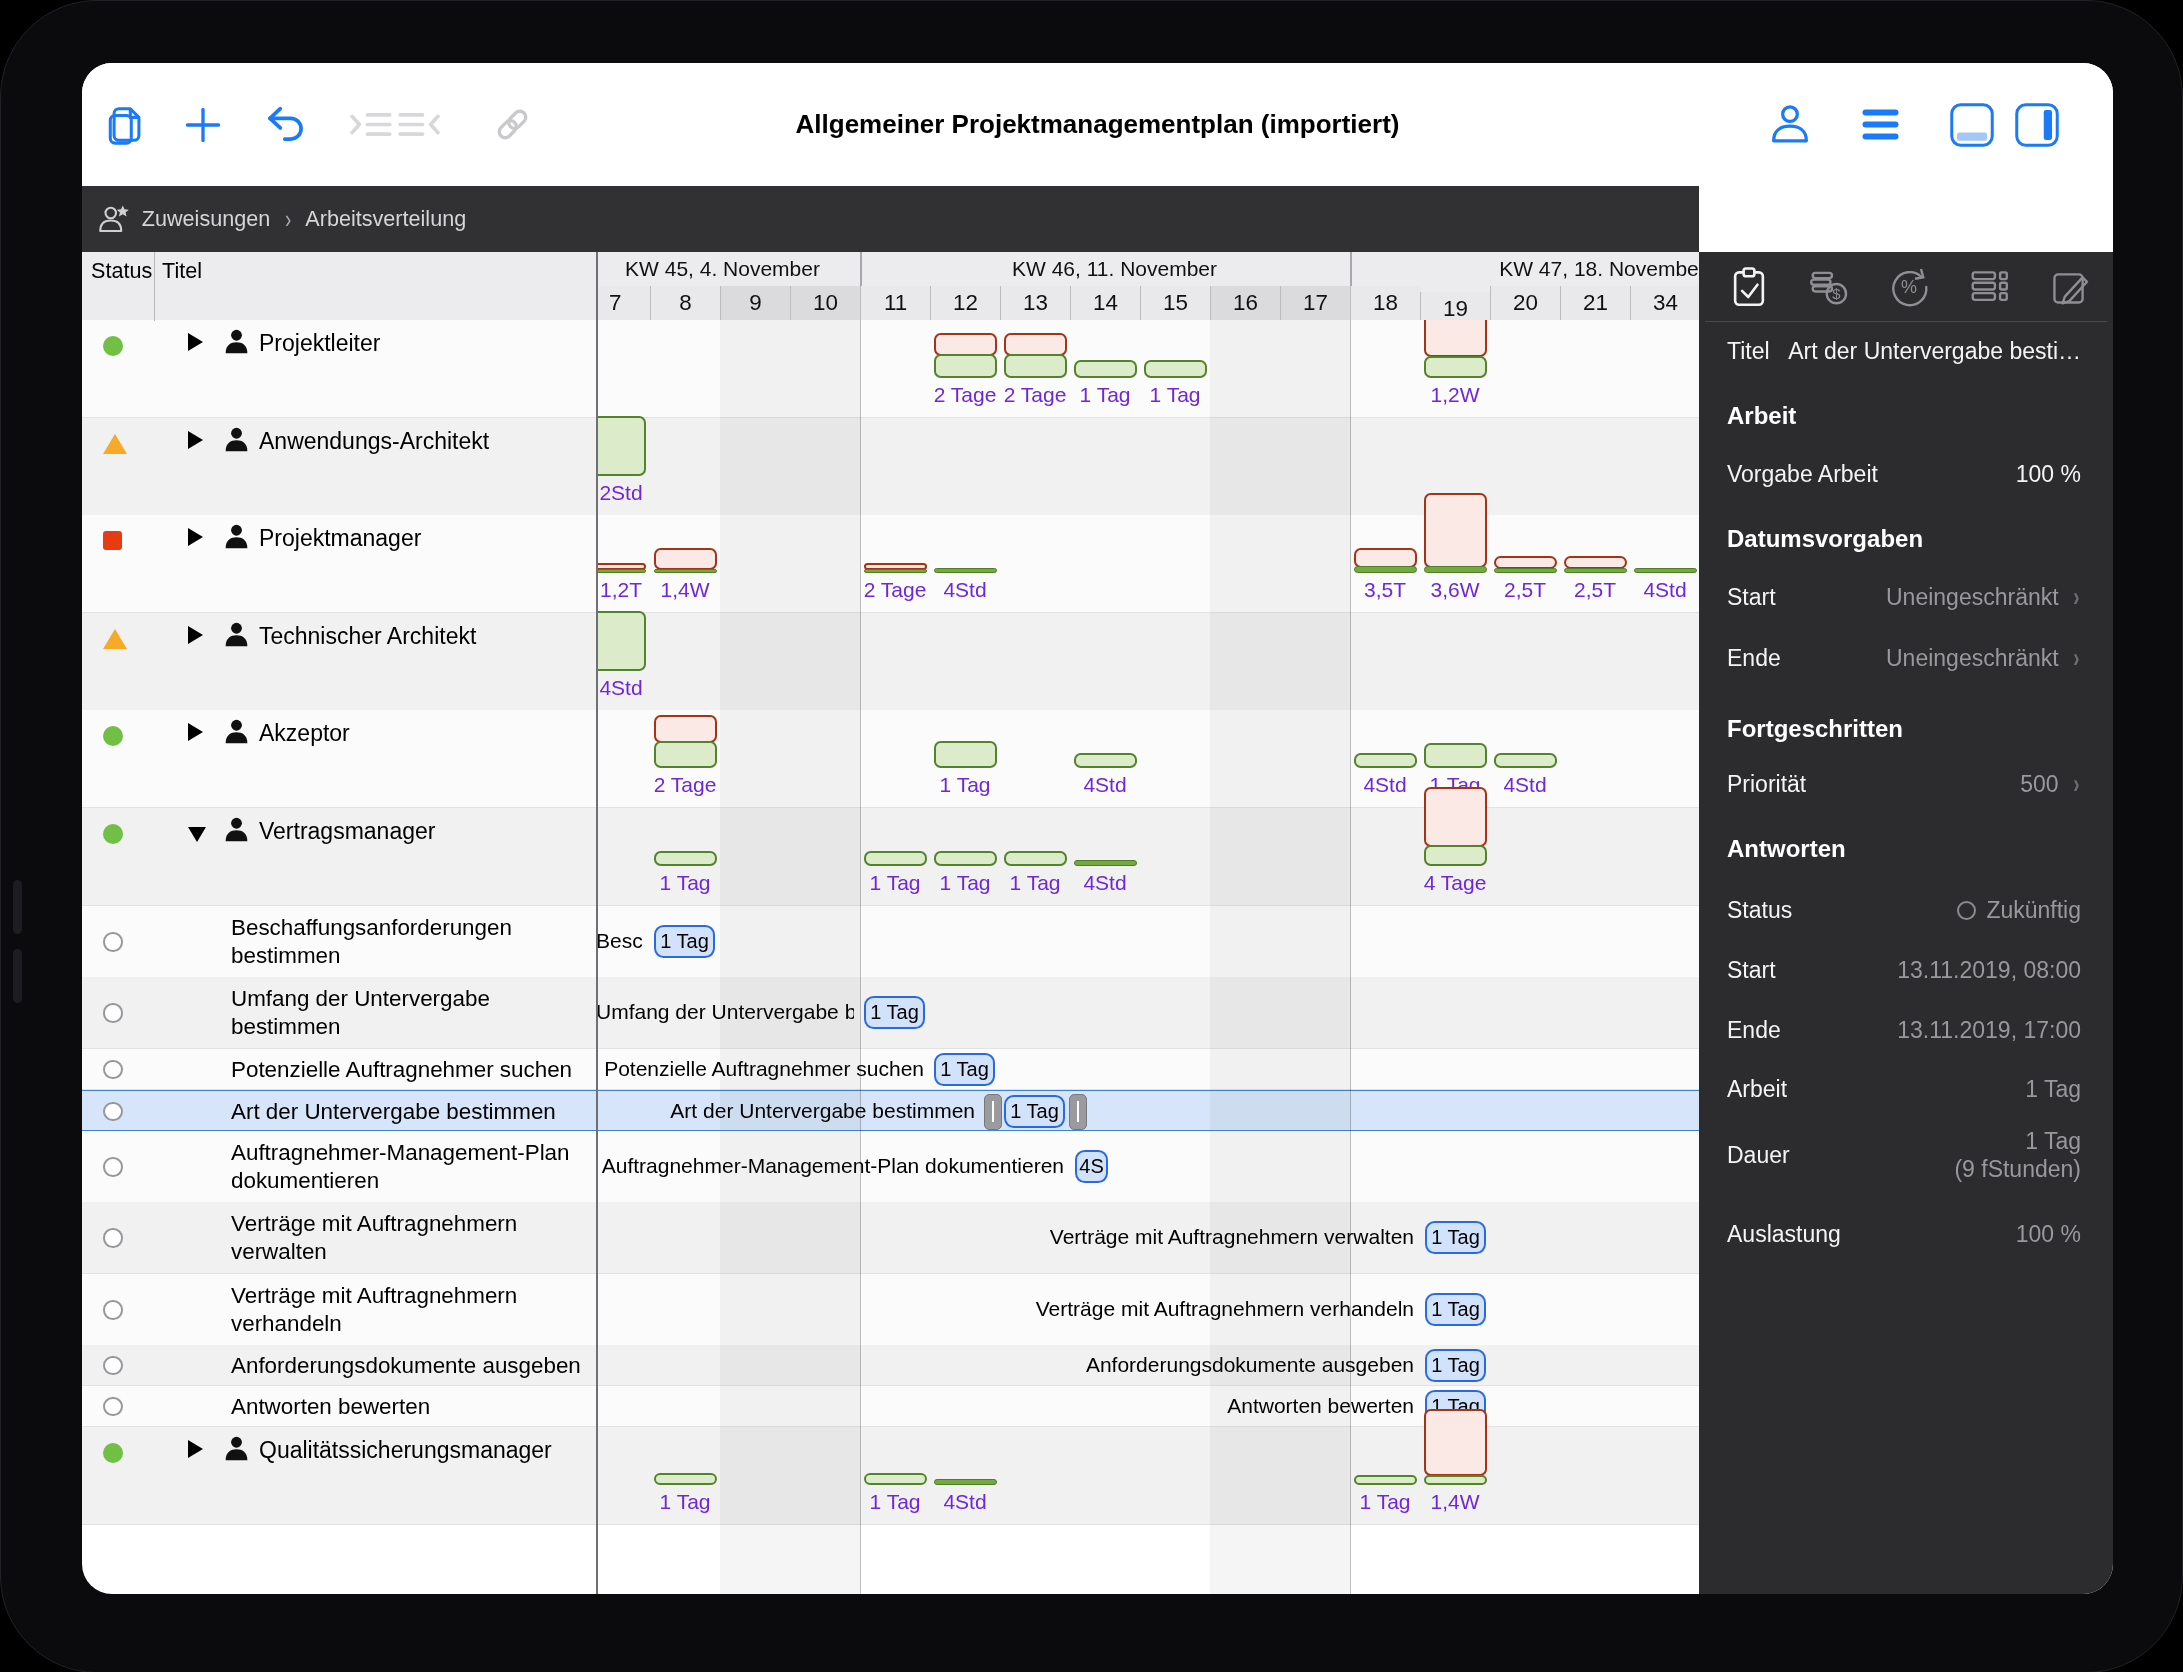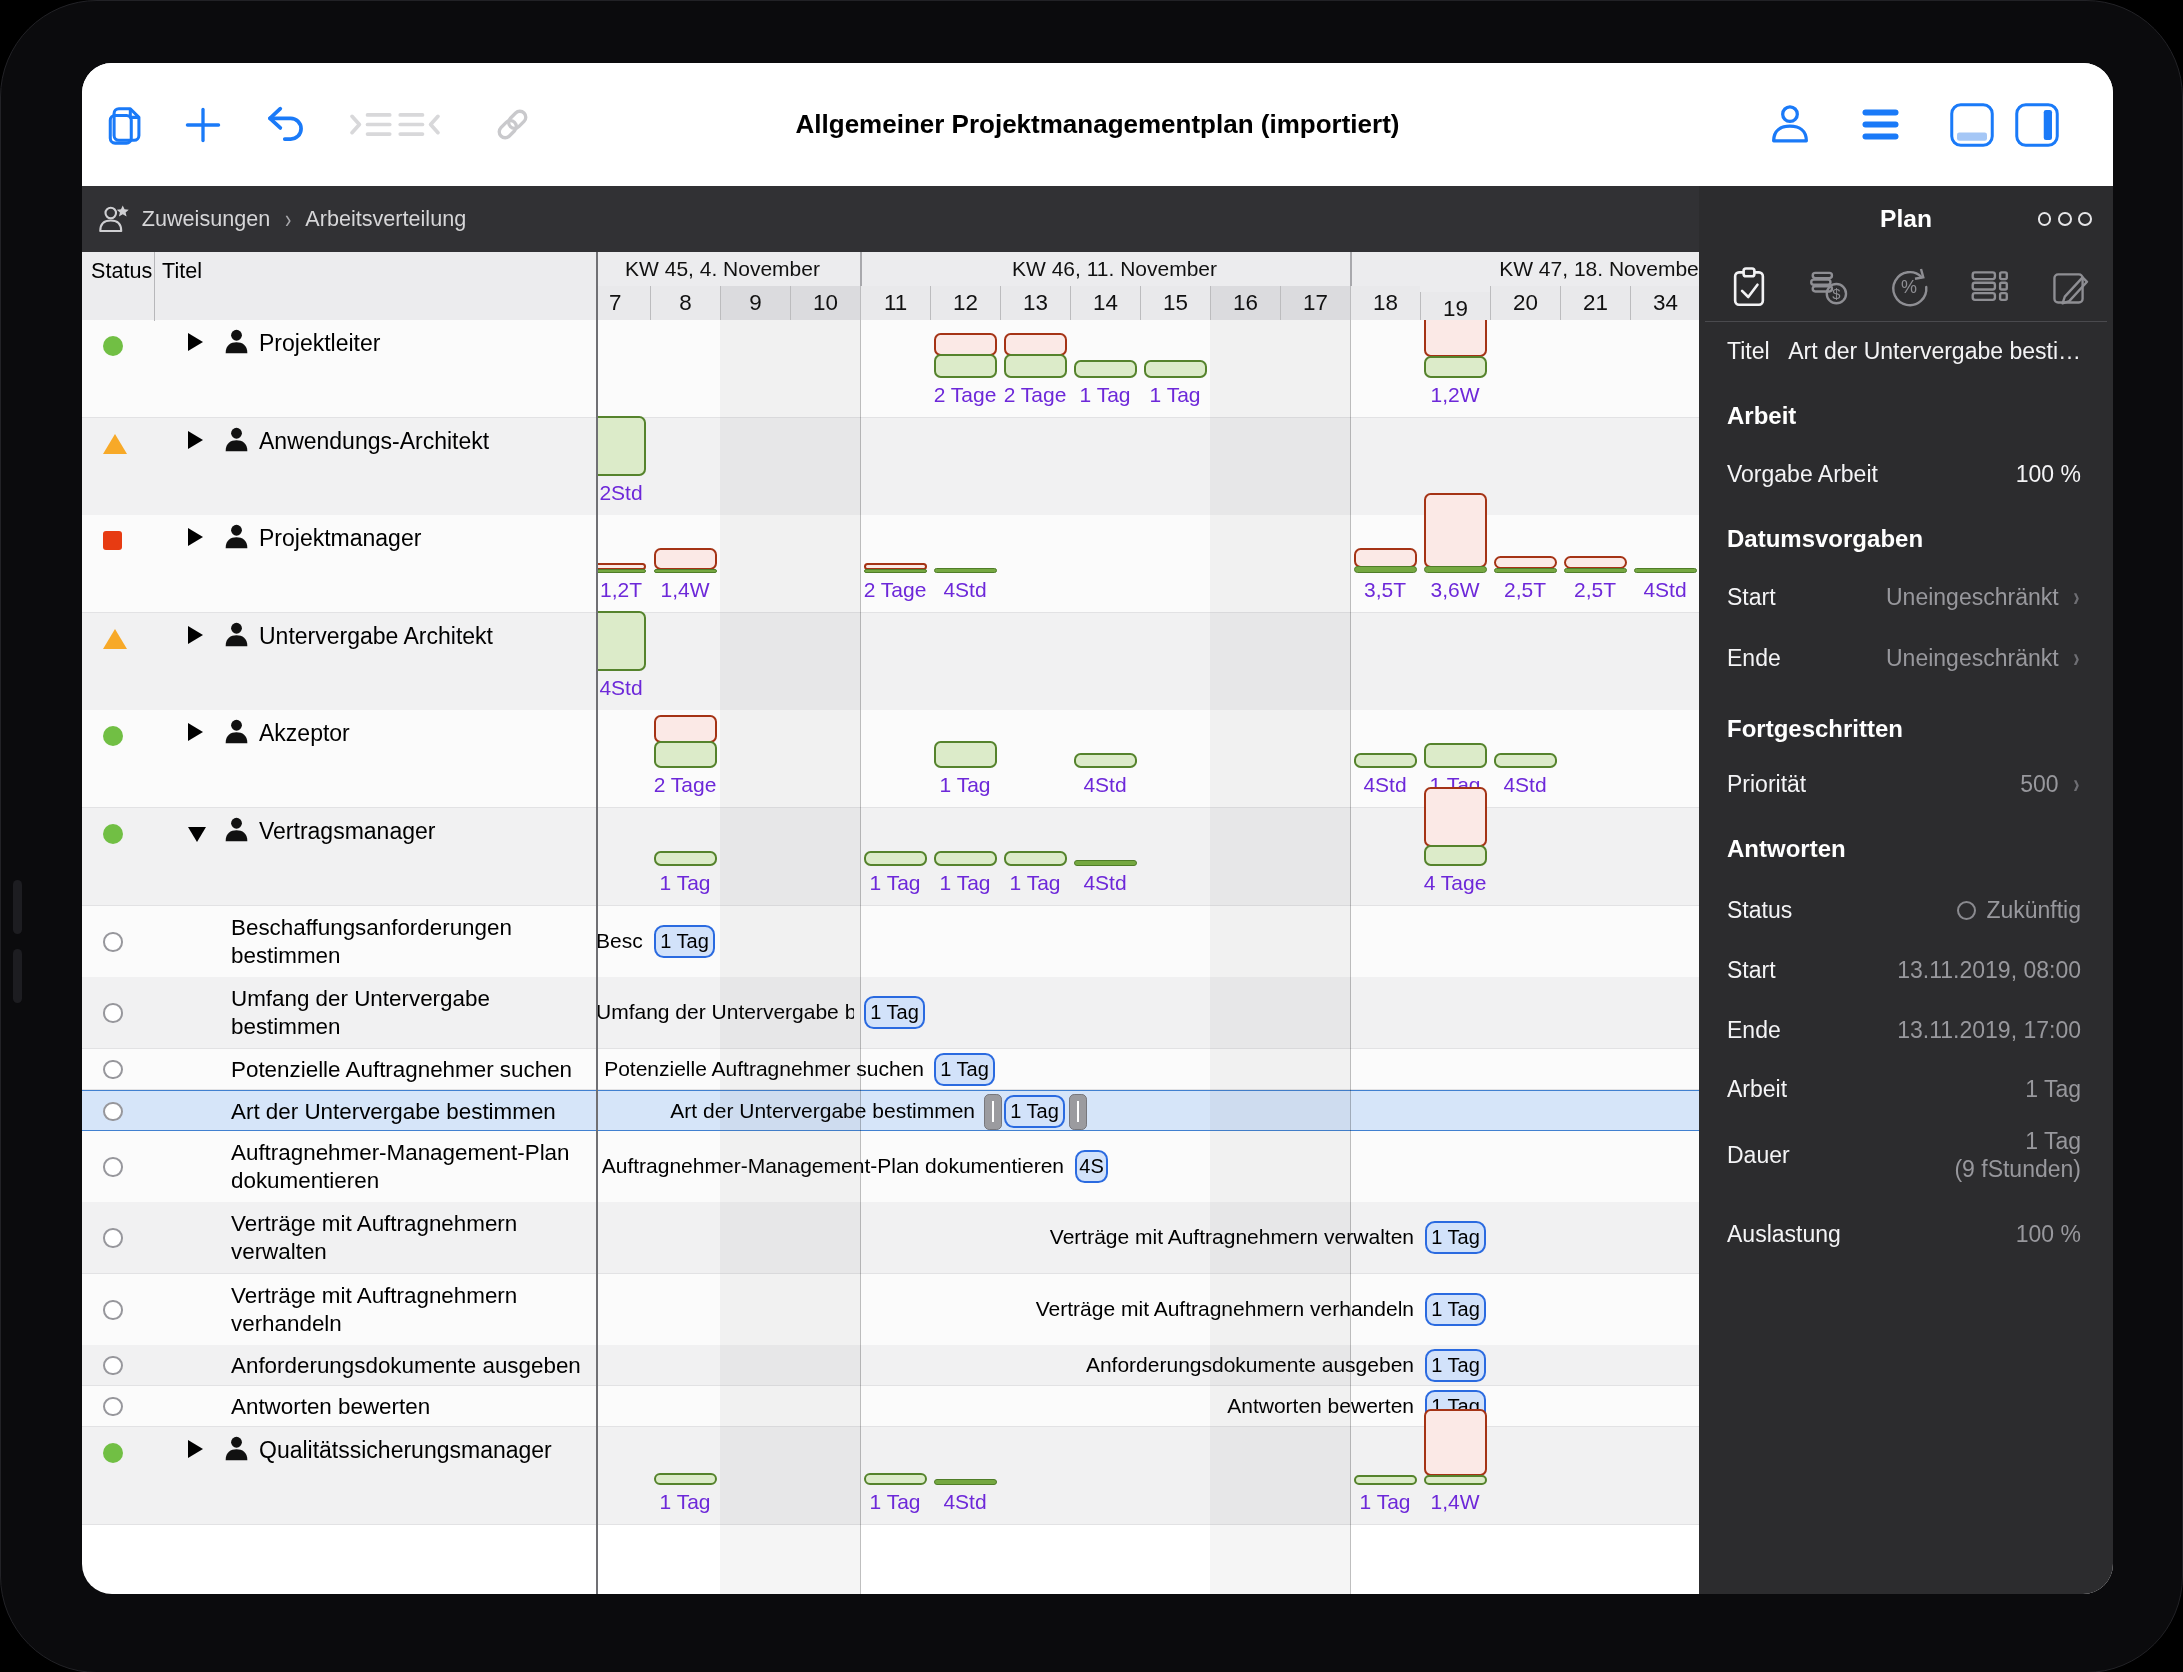--- a/index.html
+++ b/index.html
@@ -154,28 +154,20 @@
         <circle cx="17" cy="12" r="7"></circle>
         <path d="M3 36 c0,-10 6,-14 14,-14 s14,4 14,14 z"></path>
         <path d="M33 2 l2.4 5 5.6 0.6 -4.2 3.6 1.3 5.3 -5.1 -2.9 -5.1 2.9 1.3 -5.3 -4.2 -3.6 5.6 -0.6 z" fill="#cfcfd2" stroke="none"></path>
       </svg>
     </span>
     <span>Zuweisungen</span>
     <span style="margin:0 13.4px;color:#a8a8ac;font-size:25px;transform:scaleX(0.75)">›</span>
     <span>Arbeitsverteilung</span>
   </div>
 
-  <div id="planbar">
-    <div id="plan-title">Plan</div>
-    <div id="plan-dots">
-        <i></i>
-        <i></i>
-        <i></i>
-      </div>
-  </div>
 
   <div id="ghead">
     <div class="hcol-label" style="left:9px;width:60px">Status</div>
     <div class="hcol-label" style="left:80px;width:149px">Titel</div>
     <div id="week-row">
         <div class="wk" style="left: -60px; width: 373px;">KW 45, 4. November</div>
         <div class="wk" style="left: 332px; width: 373px;">KW 46, 11. November</div>
         <div class="wline-h" style="left: 264px; top: 0px; height: 34px; position: absolute;"></div>
         <div class="wk" style="left: 820px; width: 373px;">KW 47, 18. November</div>
         <div class="wline-h" style="left: 754px; top: 0px; height: 34px; position: absolute;"></div>
@@ -306,21 +298,21 @@
       </div>
       <div class="row g" style="top: 293px; height: 98px;">
         <div class="st-orange" style="position: absolute; left: 21px; top: 16.4px;"></div>
         <div class="disc collapsed" style="position: absolute; left: 106px; top: 13.4px;"></div>
         <div style="position: absolute; left: 142px; top: 7.5px;">
           <svg width="25" height="27" viewBox="0 0 30 32" fill="#111">
             <circle cx="15" cy="8.5" r="6.5"></circle>
             <path d="M2 30 c0,-9.5 6,-13 13,-13 s13,3.5 13,13 z"></path>
           </svg>
         </div>
-        <div class="rlabel" style="position: absolute; left: 177px; top: 10.4px;">Untervergabe Architekt</div>
+        <div class="rlabel" style="position: absolute; left: 177px; top: 10.4px;">Technischer Architekt</div>
         <div style="position: absolute; left: 514px; width: 50px; bottom: 39px; display: flex; flex-direction: column;">
           <div class="bar-g" style="height: 60px; border-top-left-radius: 0px; border-bottom-left-radius: 0px;"></div>
         </div>
         <div class="barlab" style="left: 487px; bottom: 10.4px;">4Std</div>
       </div>
       <div class="row w" style="top: 390px; height: 98px;">
         <div class="st-green" style="position: absolute; left: 21px; top: 16.4px;"></div>
         <div class="disc collapsed" style="position: absolute; left: 106px; top: 13.4px;"></div>
         <div style="position: absolute; left: 142px; top: 7.5px;">
           <svg width="25" height="27" viewBox="0 0 30 32" fill="#111">

